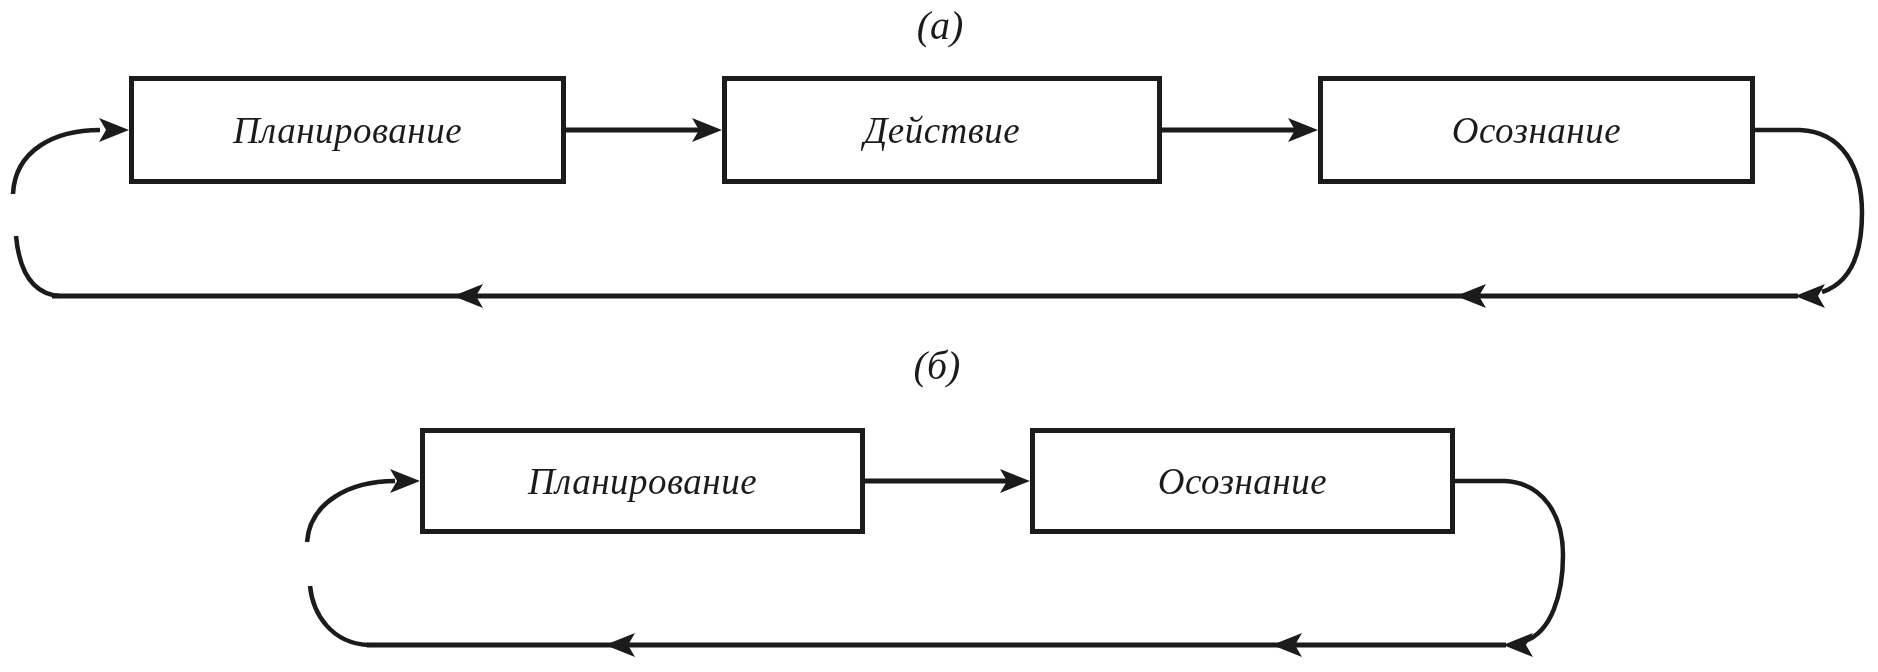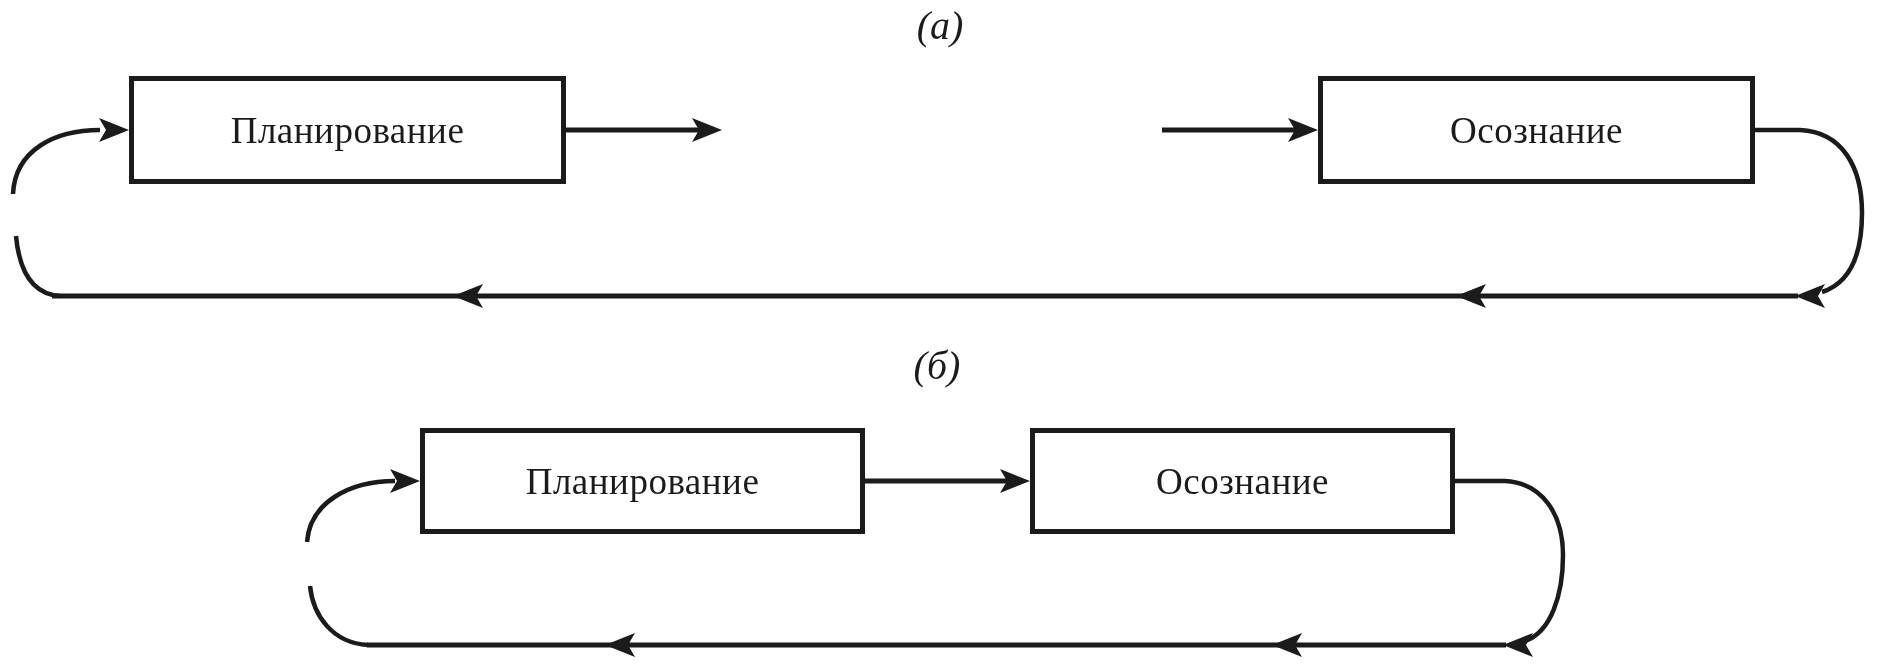--- a/index.html
+++ b/index.html
@@ -26,20 +26,21 @@
     position: absolute;
     box-sizing: border-box;
     border: 5px solid #1b1b1b;
     background: #ffffff;
     display: flex;
     align-items: center;
     justify-content: center;
     font-size: 37px;
     letter-spacing: 0.5px;
     color: #1b1b1b;
+    font-style: italic;
   }
   .panel-label {
     position: absolute;
     width: 120px;
     text-align: center;
     font-size: 40px;
     font-style: italic;
     color: #1b1b1b;
   }
   .stroke {
@@ -89,20 +90,23 @@
     <path class="stroke" stroke-width="4.5" d="M 307 542 C 310 502 350 481 395 481"></path>
     <polygon class="head" points="420,481 390,469 397,481 390,493"></polygon>
   </svg>
 
   <div class="panel-label" style="left:880px; top:2px;">(а)</div>
 
   <div class="flow-box" style="left:129px; top:76px; width:437px; height:108px;">
     <span>Планирование</span>
   </div>
 
+  <div class="flow-box" style="left:722px; top:76px; width:440px; height:108px;">
+    <span>Действие</span>
+  </div>
 
   <div class="flow-box" style="left:1318px; top:76px; width:437px; height:108px;">
     <span>Осознание</span>
   </div>
 
   <div class="panel-label" style="left:877px; top:342px;">(б)</div>
 
   <div class="flow-box" style="left:420px; top:428px; width:445px; height:106px;">
     <span>Планирование</span>
   </div>

